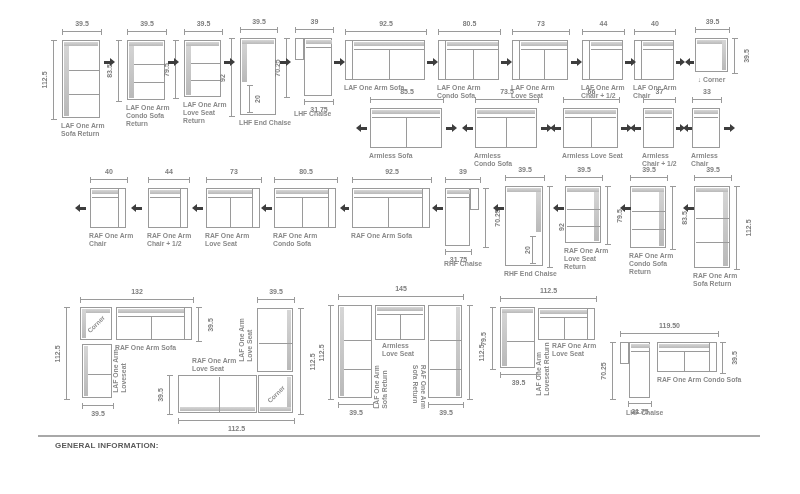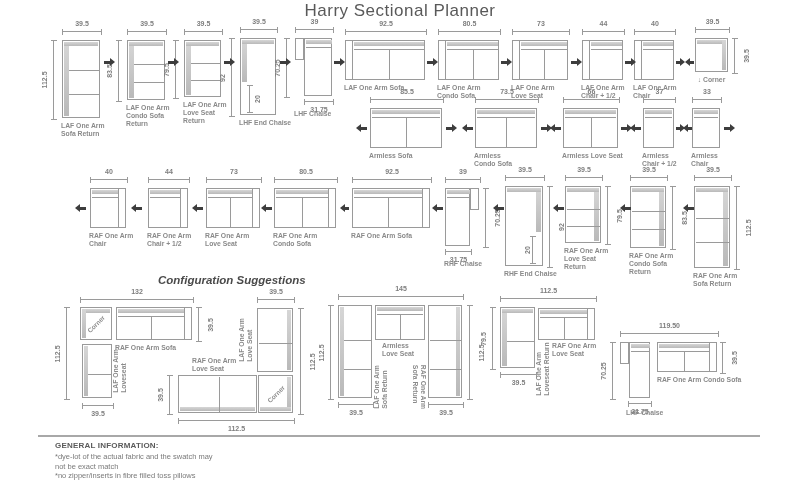--- a/index.html
+++ b/index.html
@@ -39,22 +39,20 @@
       border-top:4.5px solid transparent;border-bottom:4.5px solid transparent;border-right:5px solid var(--arr);}
   .rule{position:absolute;left:38px;right:40px;top:435px;height:2px;background:#a8a8a8;}
   .gheading{position:absolute;left:55px;top:441px;font-size:8px;font-weight:bold;color:#5a5a5a;letter-spacing:.2px;}
   .gnotes{position:absolute;top:452px;font-size:7.5px;color:#7a7a7a;line-height:9.5px;}
   .gnotes.c1{left:55px;} .gnotes.c2{left:240px;}
 </style>
 </head>
 <body>
 
 <div id="canvas" style="--line: #9a9a9a; --band: #c9c9c9; --lab: #8a8a8a; --dim: #7e7e7e; --arr: #3d3d3d;">
-  <div class="title">Harry Sectional Planner</div>
-  <div class="cfgtitle">Configuration Suggestions</div>
   <div id="diagram">
       <div class="piece" style="left: 62px; top: 40px; width: 38px; height: 78px;">
         <div class="bx" style="left: 0px; top: 0px; width: 38px; height: 78px;">
           <div class="gb" style="left: 1px; top: 1px; width: 5px; height: 74px;"></div>
           <div class="gb" style="left: 1px; top: 1px; width: 34px; height: 4px;"></div>
           <div class="divl" style="left: 6px; top: 29.3333px; width: 30px; height: 1px;"></div>
           <div class="divl" style="left: 6px; top: 52.6667px; width: 30px; height: 1px;"></div>
         </div>
       </div>
       <div class="dimh" style="left: 62px; top: 29px; width: 38px;">
@@ -740,18 +738,13 @@
       <div class="arr l" style="left: 261px; top: 204px;"></div>
       <div class="arr l s" style="left: 340px; top: 204px;"></div>
       <div class="arr l" style="left: 432px; top: 204px;"></div>
       <div class="arr l" style="left: 493px; top: 204px;"></div>
       <div class="arr l" style="left: 553px; top: 204px;"></div>
       <div class="arr l" style="left: 620px; top: 204px;"></div>
       <div class="arr l" style="left: 683px; top: 204px;"></div>
     </div>
   <div class="rule"></div>
   <div class="gheading">GENERAL INFORMATION:</div>
-  <div class="gnotes c1">
-      <div>*dye-lot of the actual fabric and the swatch may</div>
-      <div>  not be exact match</div>
-      <div>*no zipper/inserts in fibre filled toss pillows</div>
-    </div>
 </div>
 
 </body></html>

